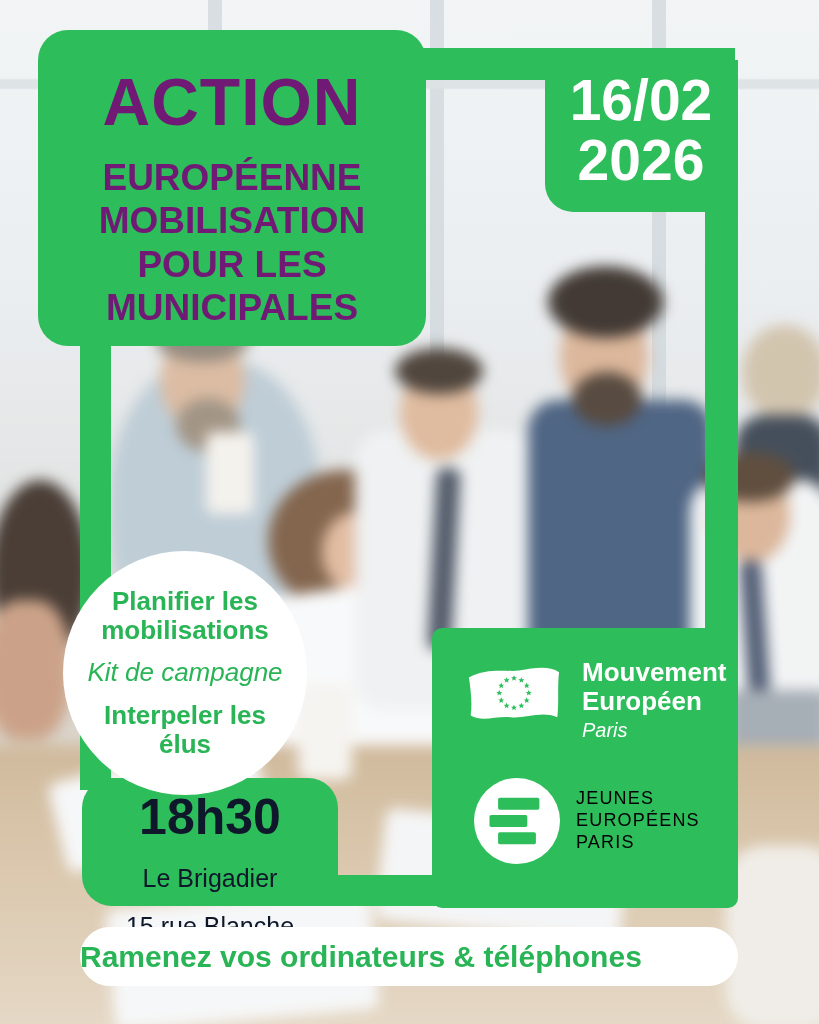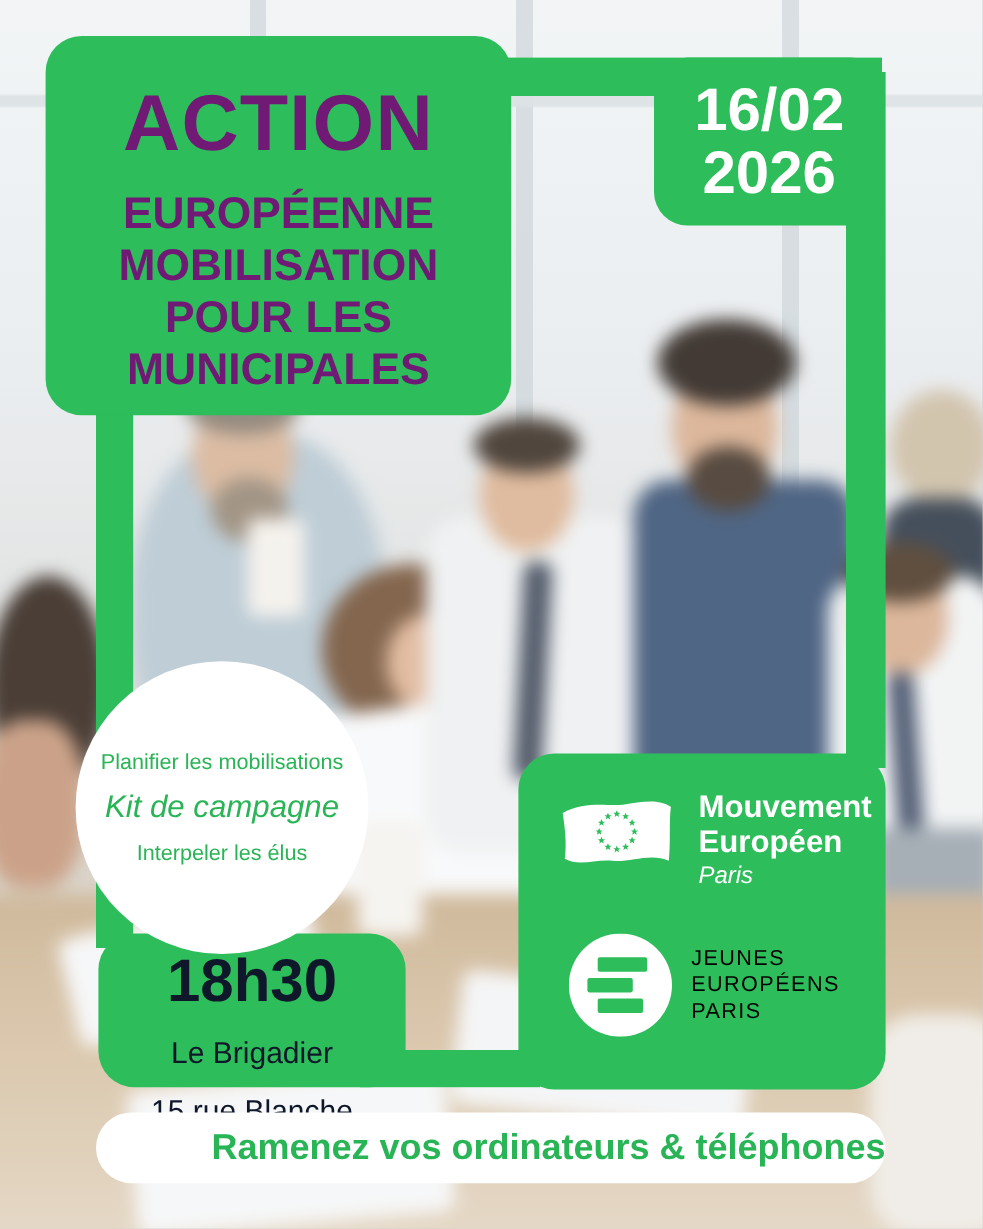--- a/index.html
+++ b/index.html
@@ -21,48 +21,48 @@
     background:linear-gradient(180deg,#ccb494 0%,#d9c5a9 45%,#e4d7c4 100%); }
   .veil { position:absolute; inset:0; background:rgba(255,255,255,.08); }
 
   
   .g { position:absolute; background:var(--green); z-index:2; }
   .action-block { left:38px; top:30px; width:388px; height:316px; border-radius:30px;
     color:#701a75; text-align:center; padding-top:34px; }
   .headline { font-size:66px; font-weight:700; letter-spacing:1px; }
   .subheadline { margin-top:16px; font-size:37px; font-weight:700; line-height:1.17; }
   .top-band { left:400px; top:48px; width:335px; height:32px; }
-  .date-block { left:545px; top:48px; width:192px; height:140px; border-radius:28px;
+  .date-block { left:545px; top:48px; width:192px; height:164px; border-radius:28px;
     display:flex; flex-direction:column; align-items:center; justify-content:center;
-    color:#fff; font-weight:700; font-size:50px; line-height:1.06; }
+    color:#fff; font-weight:700; font-size:57px; line-height:1.06; }
   .right-bar { left:705px; top:60px; width:33px; height:580px; }
   .left-bar { left:80px; top:330px; width:31px; height:460px; }
   .schedule-panel { left:82px; top:778px; width:256px; height:128px; border-radius:30px;
     color:#0f172a; text-align:center; padding-top:10px; }
   .schedule-time { font-size:50px; font-weight:700; }
   .schedule-line { font-size:25px; line-height:1.22;margin-top:17px; }
   .bottom-connector { left:300px; top:875px; width:150px; height:31px; }
-  .logos-panel { left:432px; top:628px; width:306px; height:280px; border-radius:30px; }
+  .logos-panel { left:432px; top:628px; width:306px; height:280px; border-radius:10px; }
   .logo-row { position:absolute; display:flex; align-items:center; }
   .row-me { left:30px; top:30px; gap:16px; }
   .row-je { left:42px; top:150px; gap:16px; }
   .me-name { color:#fff; font-weight:700; font-size:26px; line-height:1.12; }
   .me-city { color:#fff; font-style:italic; font-size:20px; margin-top:3px; }
   .je-text { color:#000000; font-size:18px; letter-spacing:1.2px; line-height:1.22; }
 
   .agenda-circle { position:absolute; left:63px; top:551px; width:244px; height:244px;
     border-radius:50%; background:#fff; z-index:3;
     display:flex; flex-direction:column; align-items:center; justify-content:center;
     gap:13px; text-align:center; color:var(--text-green); padding:0 18px; }
-  .agenda-bold { font-weight:400; font-size:18px; line-height:1.12; }
+  .agenda-bold { font-weight:700; font-size:26px; line-height:1.12; }
   .agenda-italic { font-style:italic; font-size:26px; line-height:1.12; }
 
   .footer-banner { position:absolute; left:80px; top:927px; width:658px; height:59px;
     border-radius:30px; background:#fff; z-index:3;
-    display:flex; align-items:center; justify-content:flex-end;
+    display:flex; align-items:center; justify-content:flex-start;
     color:var(--text-green); font-weight:700; font-size:30px; }
 </style>
 </head>
 <body>
 
 <div class="poster">
 
   <div class="photo">
     <div class="photo-base"></div>
     <div class="pane-lines"></div>

